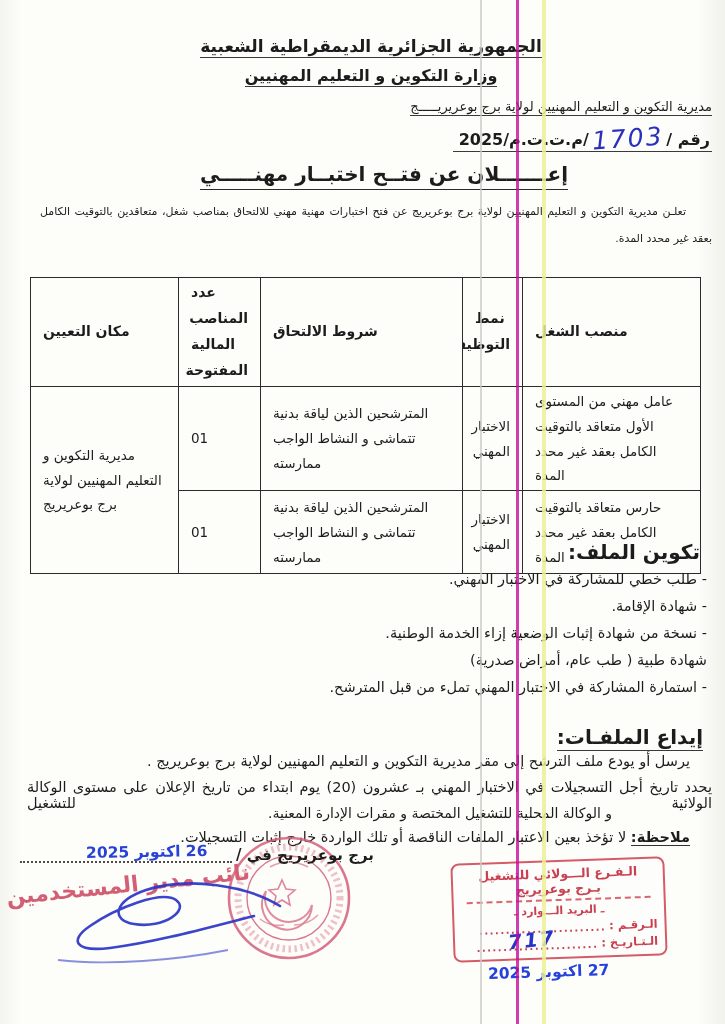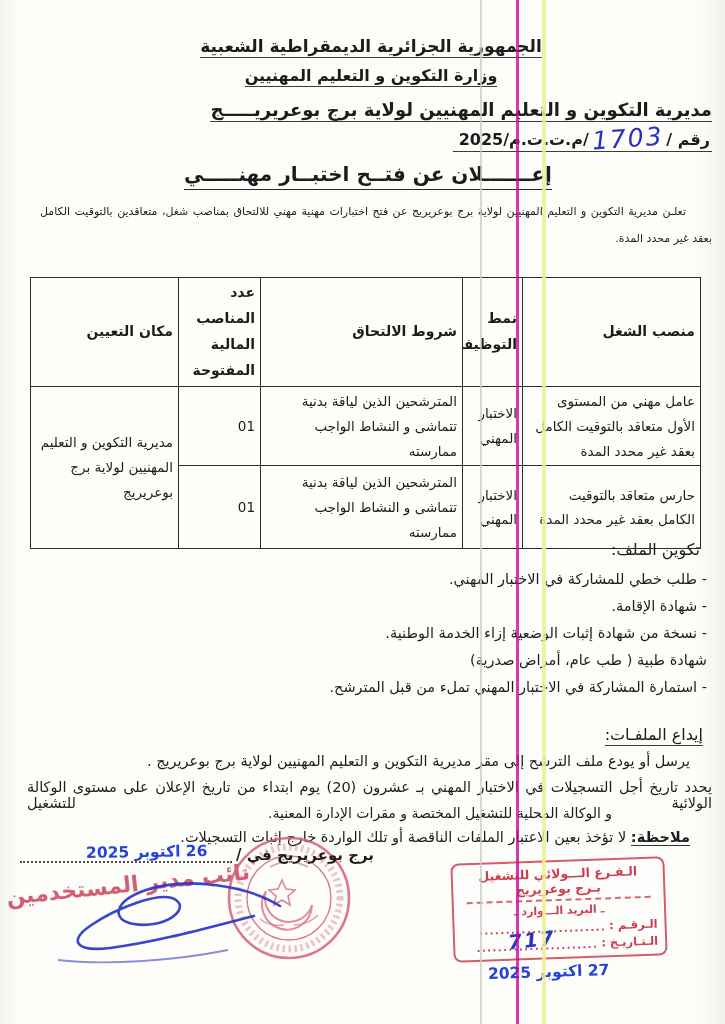--- a/index.html
+++ b/index.html
@@ -13,44 +13,44 @@
   .vline{position:absolute;top:0;height:100%;z-index:6;pointer-events:none;}
   .vline.gray{left:480px;width:2px;background:#cbcbc4;opacity:.75;}
   .vline.magenta{left:516px;width:3px;background:#c30d9c;opacity:.8;}
   .vline.yellow{left:542px;width:4px;background:#eaf193;opacity:.85;}
 
   
   .center-block{left:171px;width:400px;text-align:center;direction:rtl;}
   .u{border-bottom:1px solid #3a3a3a;padding-bottom:1px;display:inline-block;}
   .h-line1{top:36px;font-size:17px;font-weight:600;}
   .h-line2{top:66px;font-size:16px;font-weight:600;}
-  .h-line3{top:99px;right:13px;direction:rtl;font-size:18px;font-weight:700;}
+  .h-line3{top:99px;right:13px;direction:rtl;font-size:13px;font-weight:400;}
   .ref-line{top:129px;right:13px;direction:rtl;display:flex;align-items:flex-end;
             font-size:16px;font-weight:700;border-bottom:1px solid #3a3a3a;padding:0 2px 2px 6px;}
   .hand-number{color:#2a2fbe;font-size:25px;line-height:20px;font-style:italic;
                font-weight:400;transform:rotate(-4deg);margin:0 3px;letter-spacing:2px;}
 
-  .doc-title{top:162px;left:168px;width:400px;text-align:center;direction:rtl;
+  .doc-title{top:162px;left:168px;width:400px;text-align:right;direction:rtl;
              font-size:20px;font-weight:800;}
   .doc-title .u{border-bottom:1.6px solid #2a2a2a;padding-bottom:3px;}
 
   .intro{top:198px;left:40px;width:672px;direction:rtl;text-align:justify;
          font-size:11px;line-height:27px;text-indent:26px;}
 
   
   table.grid{position:absolute;top:277px;left:30px;width:670px;border-collapse:collapse;
              direction:rtl;table-layout:fixed;}
-  table.grid th,table.grid td{border:1.4px solid #2b2b2b;padding:2px 5px;
-             font-size:13.5px;line-height:1.85;text-align:right;vertical-align:middle;
+  table.grid th,table.grid td{border:1.4px solid #2b2b2b;padding:2px 12px;
+             font-size:13.5px;line-height:1.85;text-align:left;vertical-align:middle;
              font-weight:400;overflow:hidden;}
   table.grid th{font-weight:700;height:84px;font-size:14px;}
   tr.r1{height:72px;} tr.r2{height:83px;}
 
   
-  .sec-title{direction:rtl;font-size:16px;font-weight:400;}
+  .sec-title{direction:rtl;font-size:20px;font-weight:700;}
   .file-title{top:540px;right:25px;}
   .file-list{top:566px;right:18px;direction:rtl;font-size:14.5px;line-height:27px;text-align:right;}
   .dep-title{top:725px;right:22px;text-align:center;}
   .dep-l1{top:753px;right:35px;direction:rtl;font-size:14.5px;}
   .dep-l2{top:779px;left:27px;width:685px;direction:rtl;font-size:14.5px;
           text-align:justify;text-align-last:justify;}
   .dep-l3{top:805px;left:180px;width:520px;direction:rtl;font-size:14px;text-align:center;}
   .dep-note{top:829px;right:35px;direction:rtl;font-size:14.5px;}
   .note-label{font-weight:800;border-bottom:1px solid #333;}
 

